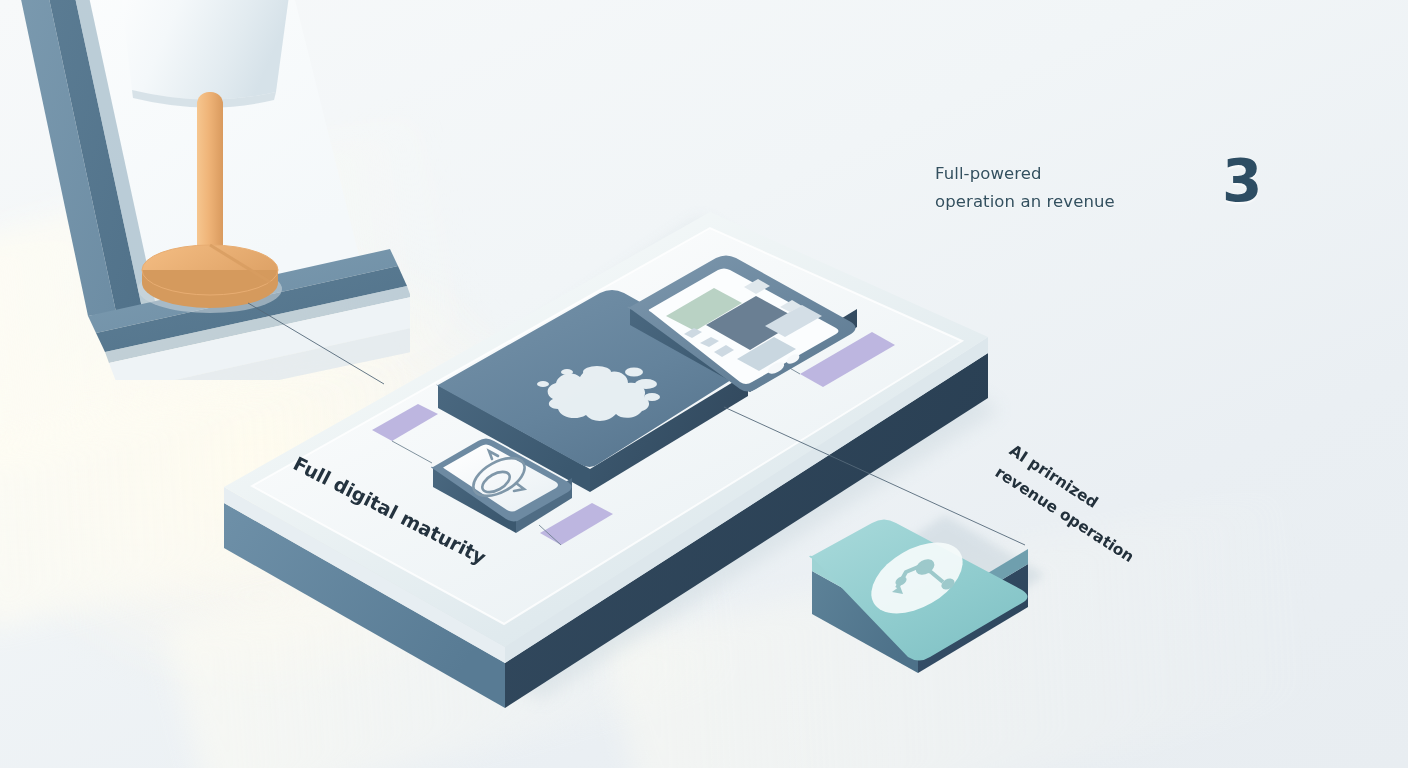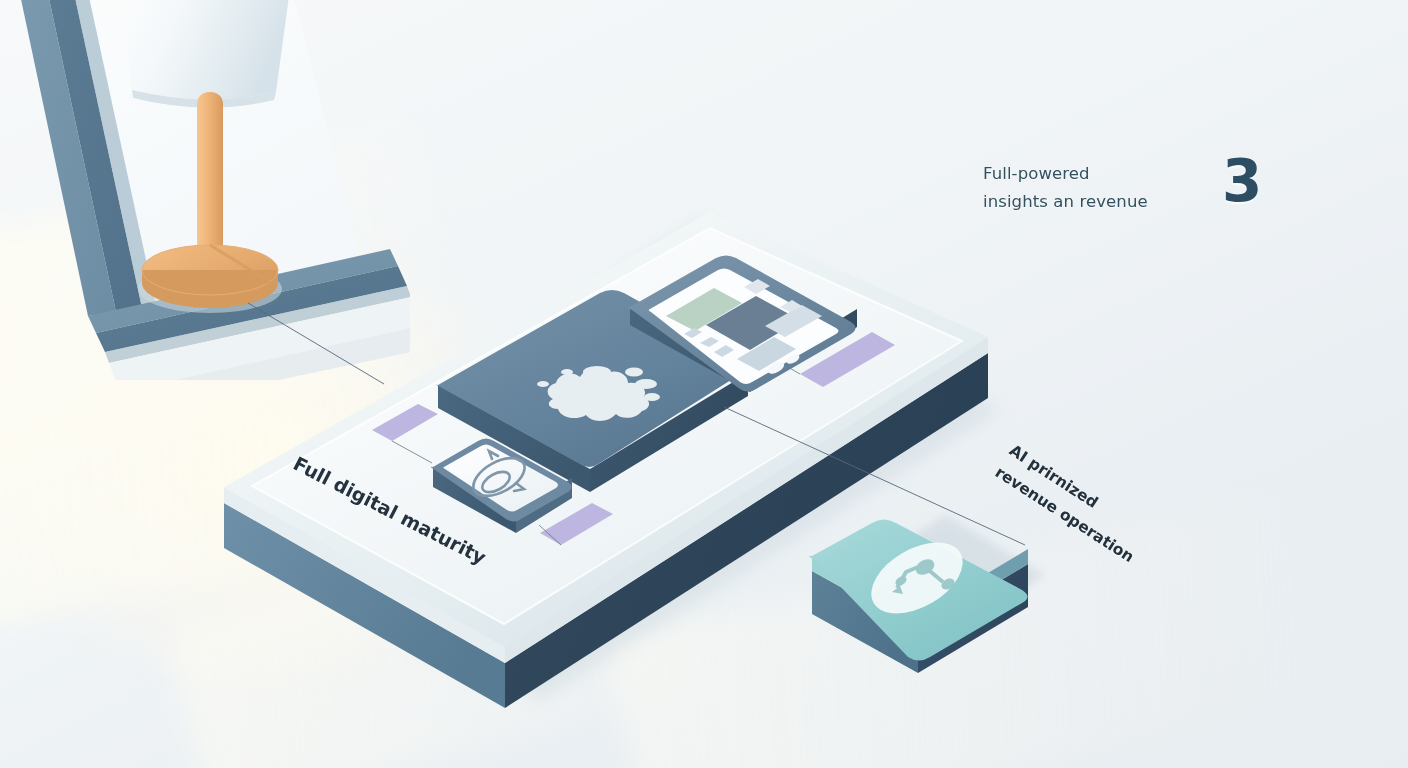--- a/index.html
+++ b/index.html
@@ -34,21 +34,21 @@
   .lamp{position:absolute;left:88px;top:-20px;width:240px;height:340px;}
   .lamp svg{display:block;}
 
   
   .iso{position:absolute;left:0;top:0;width:1408px;height:768px;}
   .iso svg{display:block;}
 
   
   .hl{position:absolute;color:#2e4a5e;letter-spacing:.1px;}
   #headline{left:935px;top:160px;width:250px;font-size:16.5px;line-height:28px;font-weight:500;
-    color:#33505f;text-shadow:0 1px 0 rgba(255,255,255,.65);margin-left:48px;}
+    color:#33505f;text-shadow:0 1px 0 rgba(255,255,255,.65);}
   #headline div{white-space:nowrap;}
   #bignum{left:1222px;top:152px;font-size:58px;font-weight:700;color:#2d4d63;line-height:1;
     text-shadow:0 2px 2px rgba(255,255,255,.7);}
 
   .isolabel{position:absolute;color:#24333f;font-weight:600;white-space:nowrap;
     text-shadow:0 1px 0 rgba(255,255,255,.5);}
   #label-left{left:300px;top:452px;font-size:19px;
     transform:rotate(27deg);transform-origin:0 0;}
   #label-right{left:1018px;top:438px;font-size:15.5px;line-height:26px;
     transform:rotate(33deg);transform-origin:0 0;color:#23313c;}
@@ -312,21 +312,21 @@
 
       <g stroke="#55697a" stroke-width="1" fill="none" opacity=".9">
         <path d="M248 303 L384 384"></path>
         <path d="M724 407 L1025 545"></path>
       </g>
     </svg>
   </div>
 
   <div id="headline" class="hl">
     <div>Full-powered</div>
-    <div>insights an revenue</div>
+    <div>operation an revenue</div>
   </div>
 
   <div id="bignum" class="hl">3</div>
 
   <div id="label-left" class="isolabel">Full digital maturity</div>
 
   <div id="label-right" class="isolabel">
     <div>AI prirnized</div>
     <div>revenue operation</div>
   </div>

